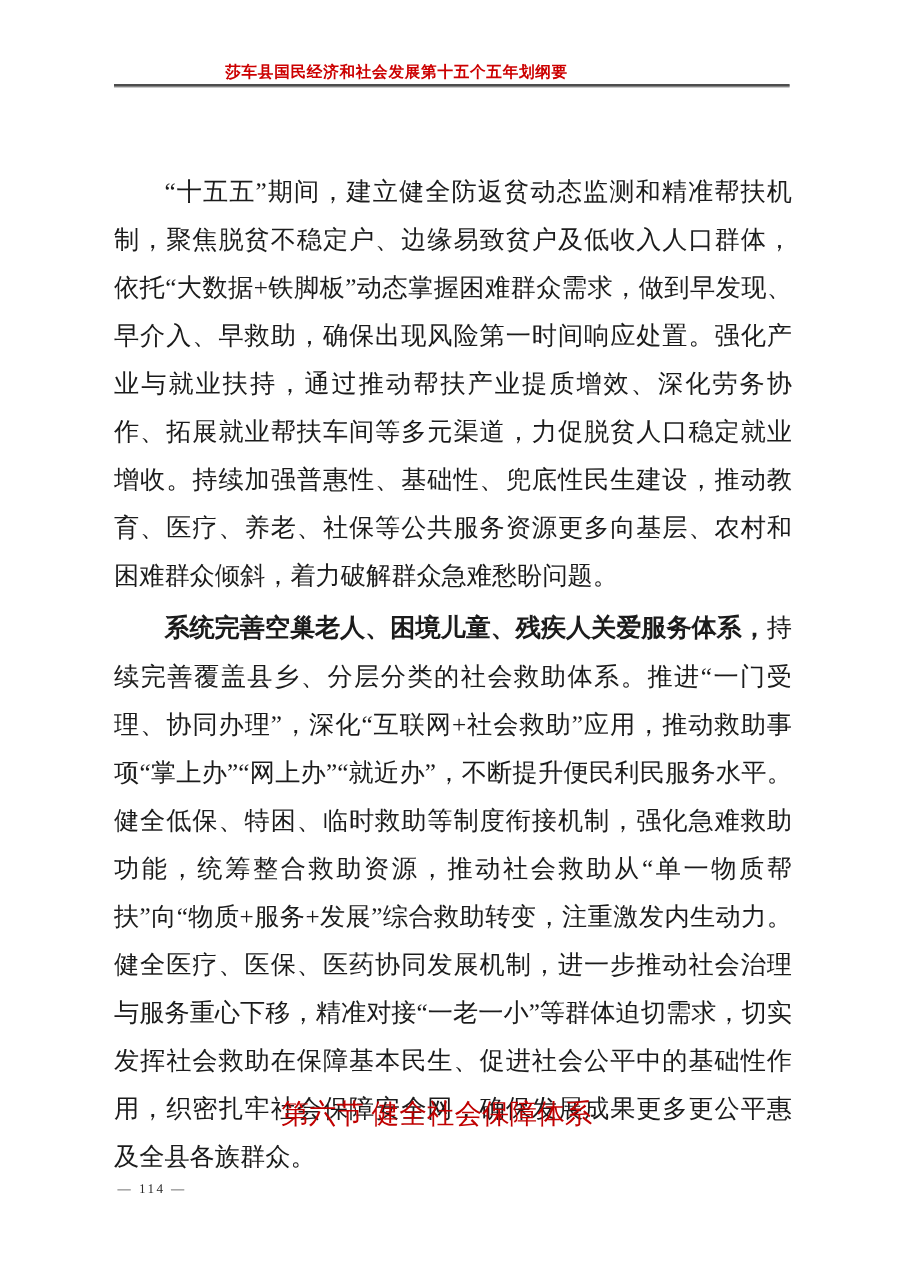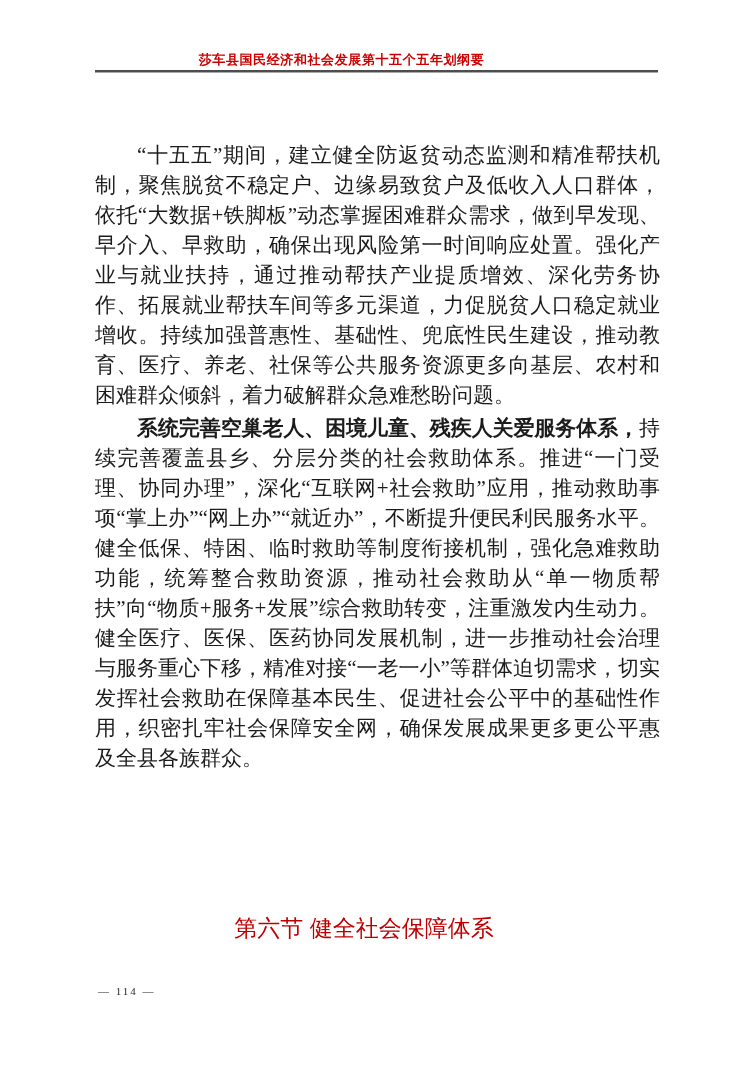--- a/index.html
+++ b/index.html
@@ -11,21 +11,21 @@
     position: relative;
     width: 753px;
     height: 1066px;
     background: #ffffff;
     overflow: hidden;
     font-family: "Liberation Serif", "DejaVu Serif", serif;
   }
   .doc-header-title {
     position: absolute;
     top: 51px;
-    left: 15px;
+    left: 4px;
     width: 653px;
     text-align: center;
     font-family: "Liberation Sans", "DejaVu Sans", sans-serif;
     font-size: 13px;
     font-weight: bold;
     letter-spacing: 0.6px;
     color: var(--header-red, #cc0000);
   }
   .doc-header-rule {
     position: absolute;
@@ -35,21 +35,21 @@
     height: 2px;
     background: var(--rule-color, #4d4d4d);
     box-shadow: 0 1px 0 #a8a8a8;
   }
   .body-text {
     position: absolute;
     top: 140px;
     left: 95px;
     width: 565px;
     font-size: 21px;
-    line-height: 30px;
+    line-height: 40px;
     color: var(--body-color, #1b1b1b);
     text-align: justify;
   }
   .body-text p {
     margin: 0;
     text-indent: 2em;
   }
   .body-text p + p {
     margin-top: 3px;
   }

